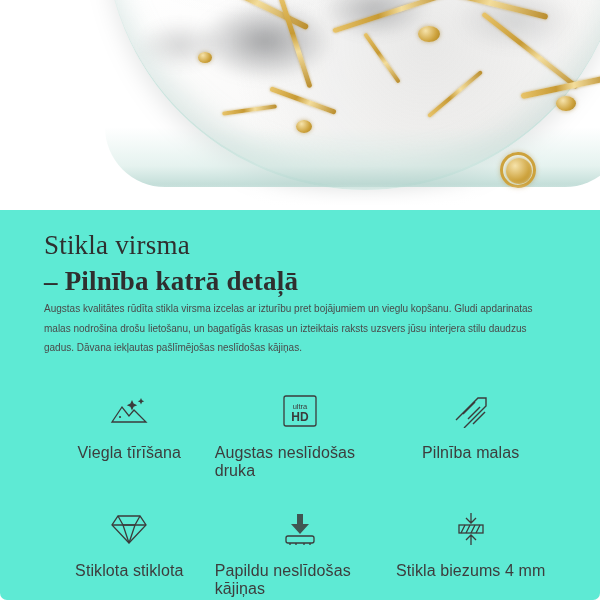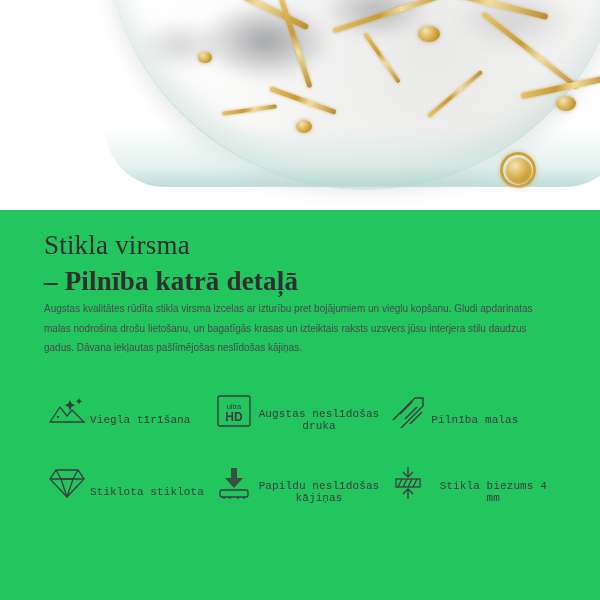--- a/index.html
+++ b/index.html
@@ -5,21 +5,22 @@
   * { box-sizing: border-box; margin: 0; padding: 0; }
   html, body {
     width: 600px; height: 600px;
     background: #ffffff;
     font-family: "Liberation Sans", sans-serif;
     overflow: hidden;
   }
   .page {
     position: relative;
     width: 600px; height: 600px;
-    background: #22c55e;
+    background: #5eead4;
+    border-radius: 7px;
   }
 
   
   .hero {
     position: relative;
     width: 600px;
     height: 210px;
     overflow: hidden;
     background: #ffffff;
   }
@@ -123,34 +124,34 @@
 
   
   .features {
     margin-top: 30px;
     display: grid;
     grid-template-columns: repeat(3, 1fr);
     row-gap: 26px;
   }
   .feature {
     display: flex;
+    flex-direction: column;
     align-items: center;
-    text-align: center;
+    text-align: left;
   }
   .feature .ic {
     width: 46px; height: 46px;
     display: flex; align-items: center; justify-content: center;
     color: #3b3b3b;
   }
   .feature .cap {
-    margin-top: 18px;
-    font-size: 11px;
+    margin-top: 10px;
+    font-size: 16px;
     color: #3d3d3d;
     letter-spacing: .1px;
-    font-family: Liberation Mono, monospace;
   }
   svg { display: block; }
 </style>
 </head>
 <body>
 
 <div class="page">
 
   <div class="hero">
     <div class="hero-plate"></div>

